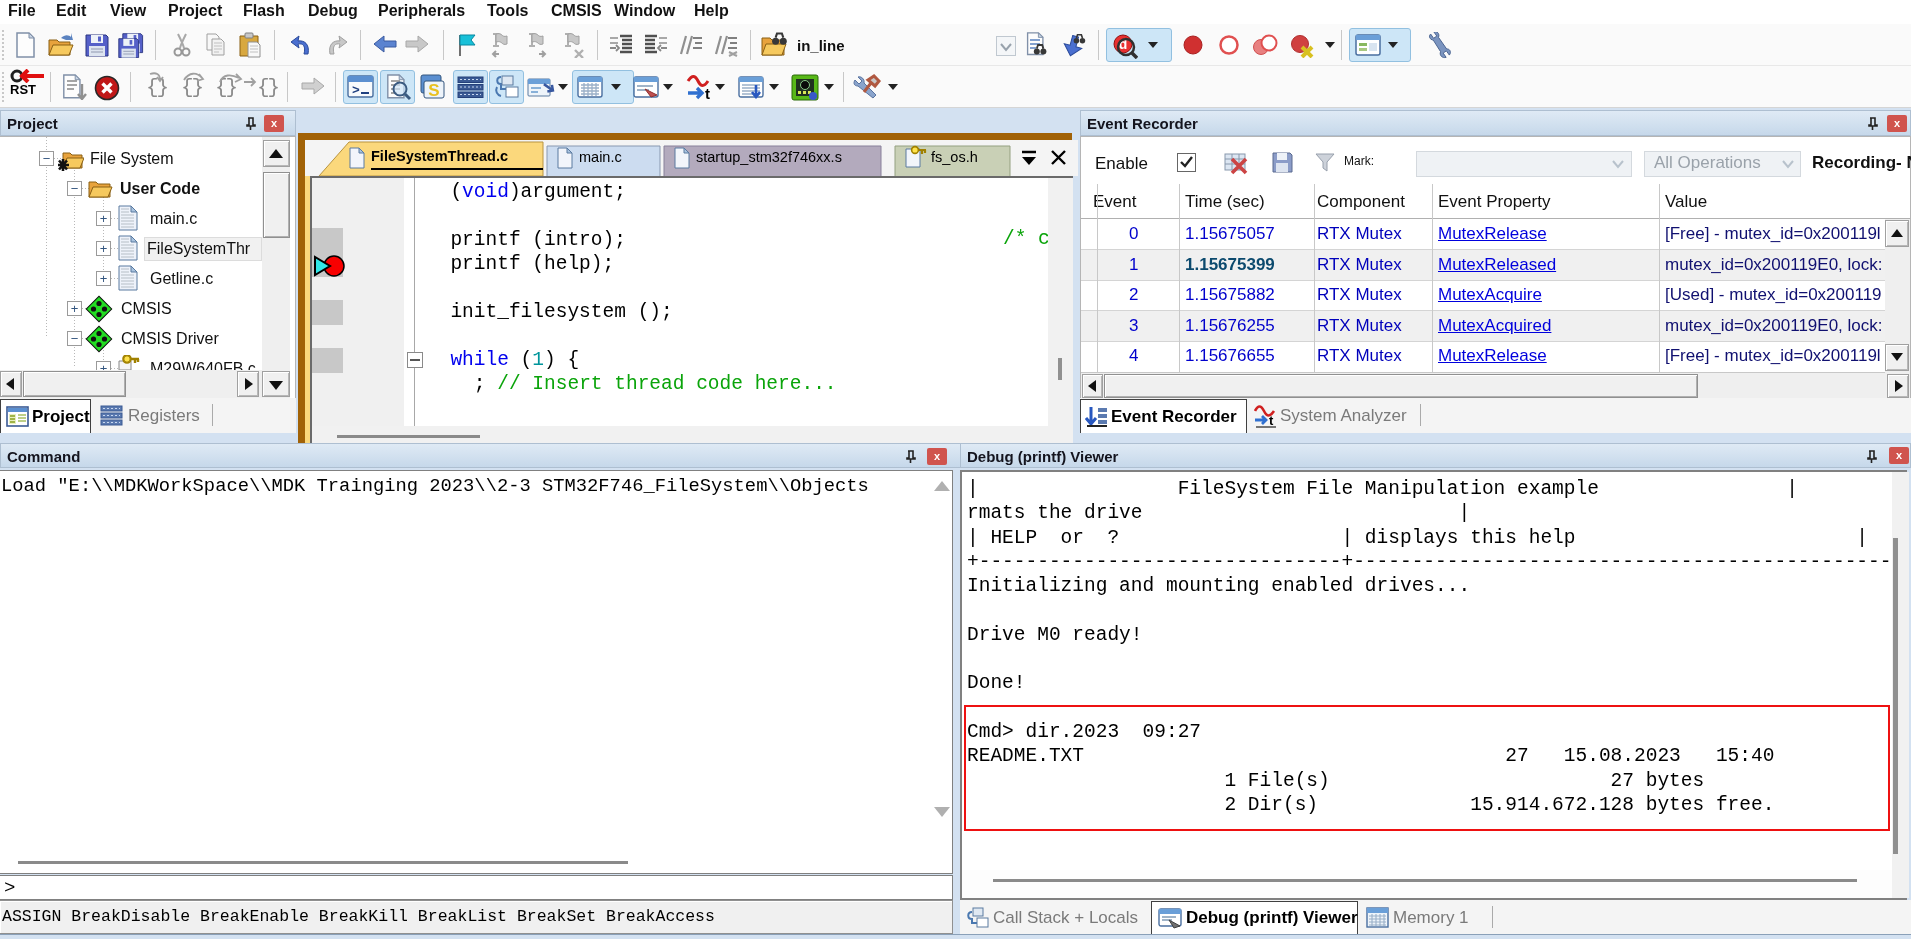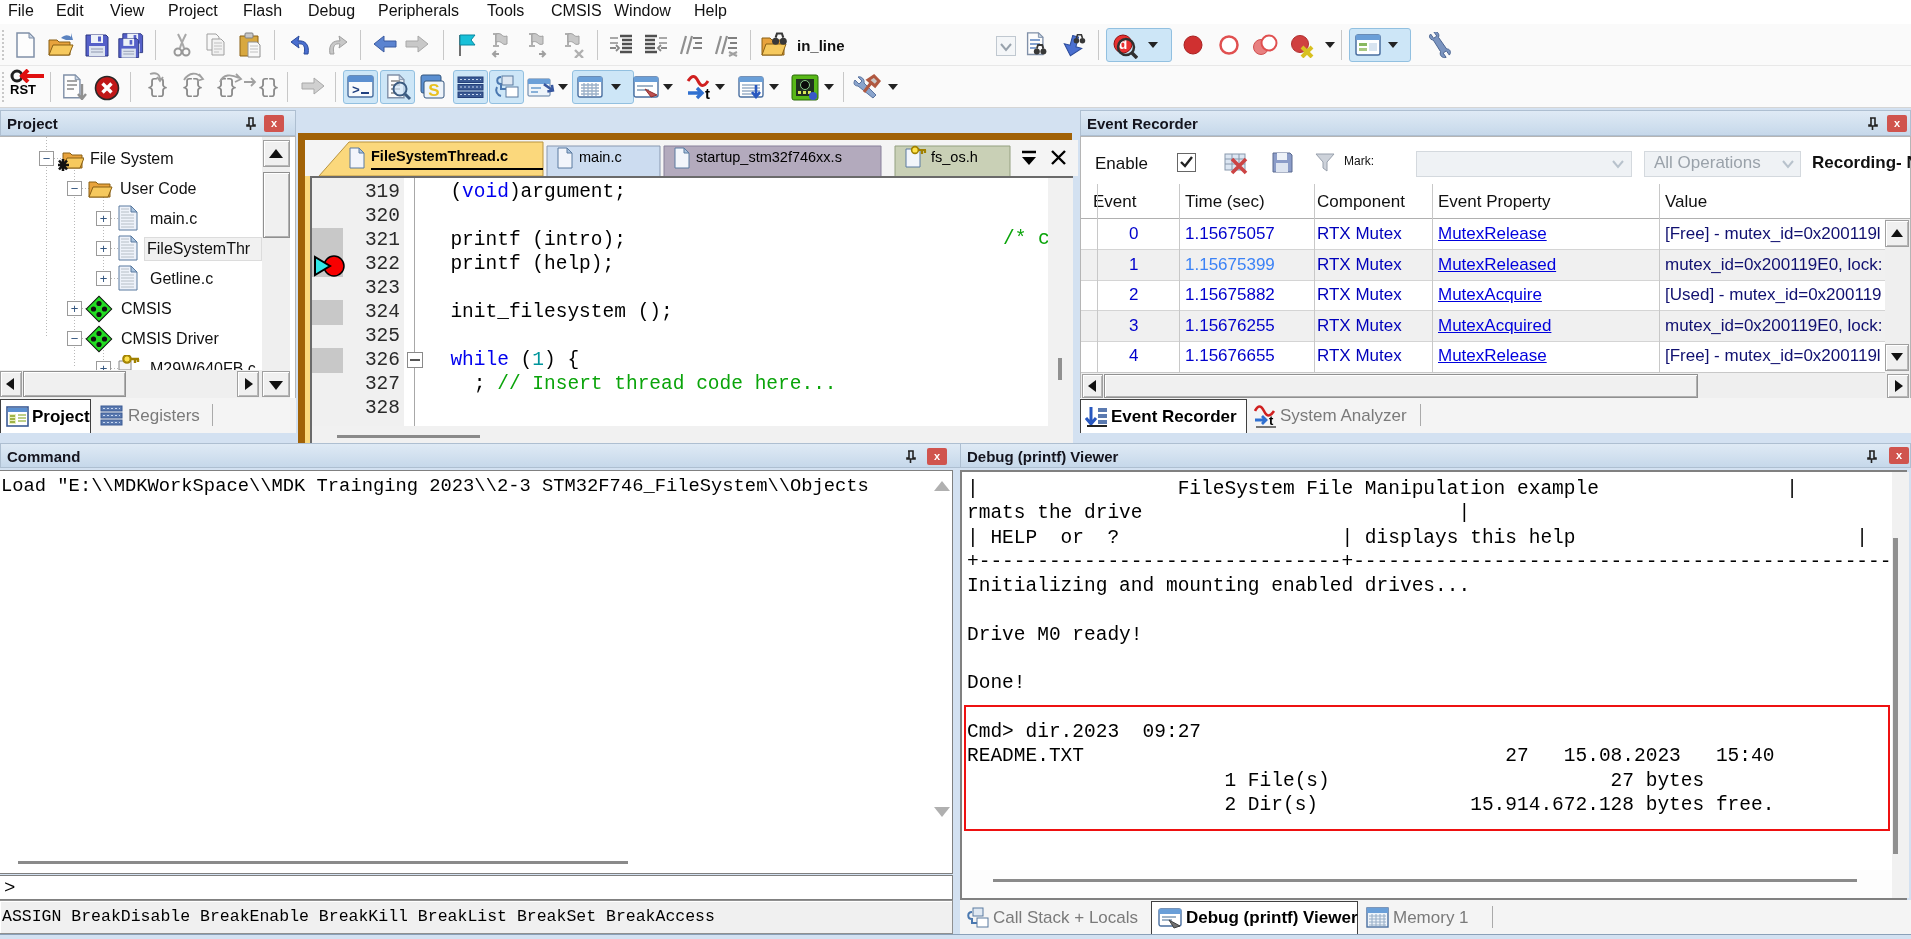--- a/index.html
+++ b/index.html
@@ -3,21 +3,21 @@
 <meta charset="utf-8">
 <style>
 * { margin:0; padding:0; box-sizing:border-box; }
 html,body { width:1911px; height:939px; overflow:hidden; }
 body { font-family:"Liberation Sans", sans-serif; background:#d3e1f1; position:relative; }
 .abs { position:absolute; }
 .mono { font-family:"Liberation Mono", monospace; }
 pre { font-family:"Liberation Mono", monospace; }
 
 #menubar { left:0; top:0; width:1911px; height:24px; background:#ffffff; }
-#menubar span { position:absolute; top:2px; font-size:16px; font-weight:normal; color:#111; }
+#menubar span { position:absolute; top:2px; font-size:16px; font-weight:bold; color:#111; }
 #tb1 { left:0; top:24px; width:1911px; height:42px; background:#fafafa; border-bottom:1px solid #e8e8e8; }
 #tb2 { left:0; top:66px; width:1911px; height:42px; background:#fafafa; border-bottom:1px solid #d5d5d5; }
 .tsep { position:absolute; top:6px; width:1px; height:30px; background:#c8c8c8; }
 .hlbtn { position:absolute; top:4px; background:#cde6f7; border:1px solid #92c0e0; border-radius:3px; }
 .dd { position:absolute; top:18px; width:0; height:0; border-left:5px solid transparent; border-right:5px solid transparent; border-top:6px solid #222; }
 
 .ptitle { background:linear-gradient(#dfeaf5,#c6d8ea); border:1px solid #aebfd1; font-size:15px; font-weight:bold; color:#14141e; }
 .ptitle .cap { position:absolute; left:6px; top:4px; }
 .pin { position:absolute; width:14px; height:16px; }
 .xbtn { position:absolute; width:20px; height:17px; background:#d0544e; border-radius:2px; color:#fff; font-size:11px; font-weight:bold; text-align:center; line-height:17px; }
@@ -503,21 +503,21 @@
   <svg class="abs" style="left:117px; top:218px; width:24px; height:15px;">
       <path d="M2 6 L14 6 L14 15 L2 15 Z" fill="#f5f5f5" stroke="#888"></path>
       <g transform="translate(6,-1)">
         <circle cx="4" cy="5" r="3.6" fill="none" stroke="#a08000" stroke-width="2.4"></circle>
         <path d="M7 5 L16 5 M12 5 L12 9 M15 5 L15 8" stroke="#a08000" stroke-width="2.4"></path>
         <circle cx="4" cy="5" r="3.2" fill="#ffe34d" stroke="#a08000"></circle>
       </g>
     </svg>
 
   <div class="trow" style="left:90px; top:13px;">File System</div>
-  <div class="trow" style="left:120px; top:43px;">User Code</div>
+  <div class="trow" style="left:120px; top:43px;font-weight:bold;">User Code</div>
   <div class="trow" style="left:150px; top:73px;">main.c</div>
   <div class="trow" style="left:147px; top:103px;">FileSystemThr</div>
   <div class="trow" style="left:150px; top:133px;">Getline.c</div>
   <div class="trow" style="left:121px; top:163px;">CMSIS</div>
   <div class="trow" style="left:121px; top:193px;">CMSIS Driver</div>
   <div class="trow" style="left:150px; top:223px;">M29W640FB.c</div>
 </div>
 
 <div class="strack" style="left:262px; top:137px; width:28px; height:233px;"></div>
 <div class="sbtn" style="left:263px; top:140px; width:27px; height:27px;"></div>
@@ -606,30 +606,20 @@
 
   <div class="abs" style="left:39px; top:38px; width:60px; height:248px; background:#f0f0f0;"></div>
 
   <div class="abs" style="left:7px; top:88px; width:31px; height:25px; background:#c8c8c8;"></div>
   <div class="abs" style="left:7px; top:112px; width:31px; height:25px; background:#c8c8c8;"></div>
   <div class="abs" style="left:7px; top:160px; width:31px; height:25px; background:#c8c8c8;"></div>
   <div class="abs" style="left:7px; top:208px; width:31px; height:25px; background:#c8c8c8;"></div>
 
   <div class="abs" style="left:109px; top:38px; width:1px; height:248px; background:#a8a8a8;"></div>
 
-  <div class="mono abs" style="left:39px; top:40px; width:56px; font-size:19.5px; line-height:24px; text-align:right; color:#2a2a2a; white-space:pre;">319
-320
-321
-322
-323
-324
-325
-326
-327
-328</div>
 
   <div class="abs" style="left:102px; top:212px; width:16px; height:16px; background:#fff; border:1px solid #8a8a8a;"></div>
   <div class="abs" style="left:105px; top:219px; width:10px; height:2px; background:#555;"></div>
 
   <pre class="abs" style="left:122px; top:40px; font-size:19.5px; line-height:24px; color:#000;">  (<span style="color:#0000ee">void</span>)argument;
 
   printf (intro);
   printf (help);
 
   init_filesystem ();
@@ -713,21 +703,21 @@
   <div class="abs" style="left:0; top:82px; width:804px; height:154px; font-size:17px;" id="evrows">
     <div class="abs" style="left:0; top:0; width:804px; height:30px;">
         <span class="abs" style="left:48px; color:#0000cc;">0</span>
         <span class="abs" style="left:104px; color:#0000cc;">1.15675057</span>
         <span class="abs" style="left:236px; color:#0000bb;">RTX Mutex</span>
         <span class="abs" style="left:357px; color:#0000dd; text-decoration:underline;">MutexRelease</span>
         <span class="abs" style="left:584px; color:#101070;">[Free] - mutex_id=0x200119l</span>
       </div>
     <div class="abs" style="left:0; top:31px; width:804px; height:30px;">
         <span class="abs" style="left:48px; color:#0000cc;">1</span>
-        <span class="abs" style="left:104px; color:#3b82f6;">1.15675399</span>
+        <span class="abs" style="left:104px; color:#0c4a6e;font-weight:bold;">1.15675399</span>
         <span class="abs" style="left:236px; color:#0000bb;">RTX Mutex</span>
         <span class="abs" style="left:357px; color:#0000dd; text-decoration:underline;">MutexReleased</span>
         <span class="abs" style="left:584px; color:#101070;">mutex_id=0x200119E0, lock:</span>
       </div>
     <div class="abs" style="left:0; top:61px; width:804px; height:30px;">
         <span class="abs" style="left:48px; color:#0000cc;">2</span>
         <span class="abs" style="left:104px; color:#0000cc;">1.15675882</span>
         <span class="abs" style="left:236px; color:#0000bb;">RTX Mutex</span>
         <span class="abs" style="left:357px; color:#0000dd; text-decoration:underline;">MutexAcquire</span>
         <span class="abs" style="left:584px; color:#101070;">[Used] - mutex_id=0x200119</span>

